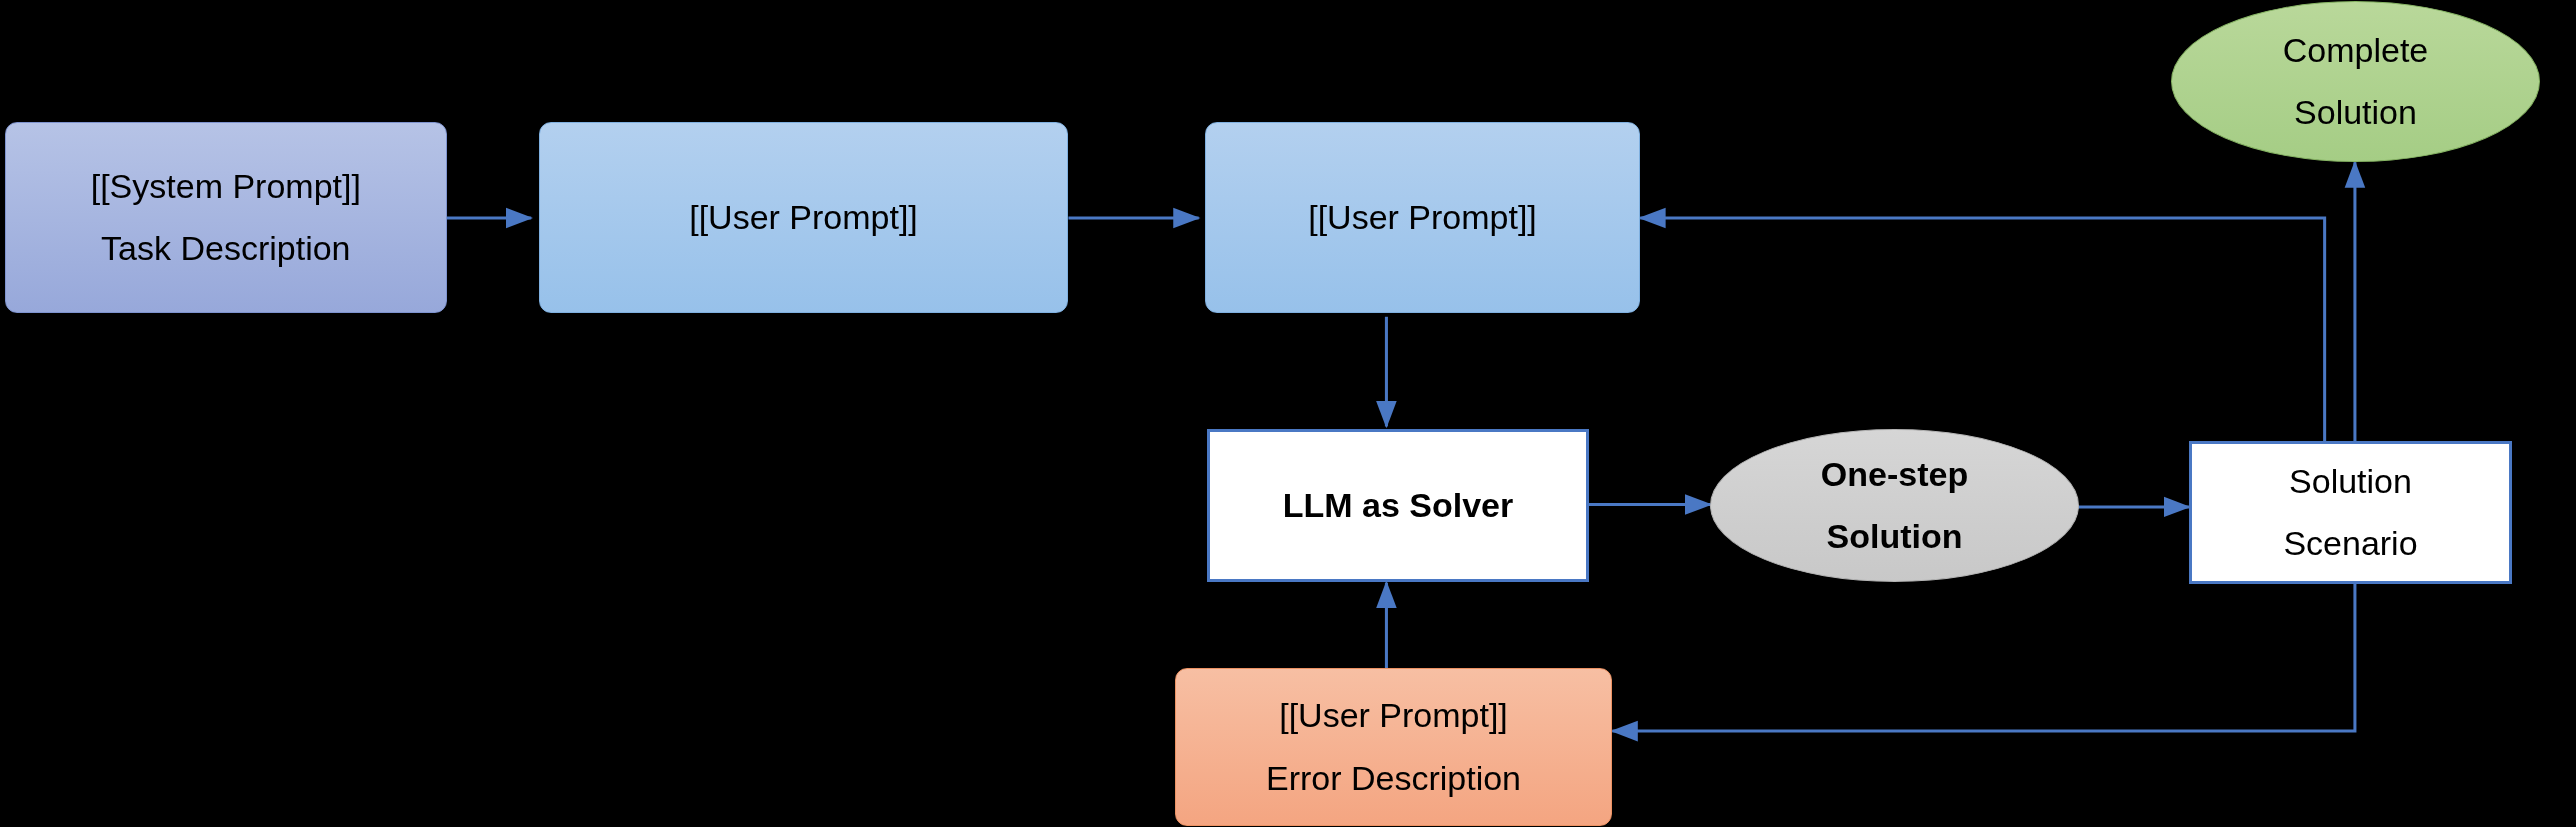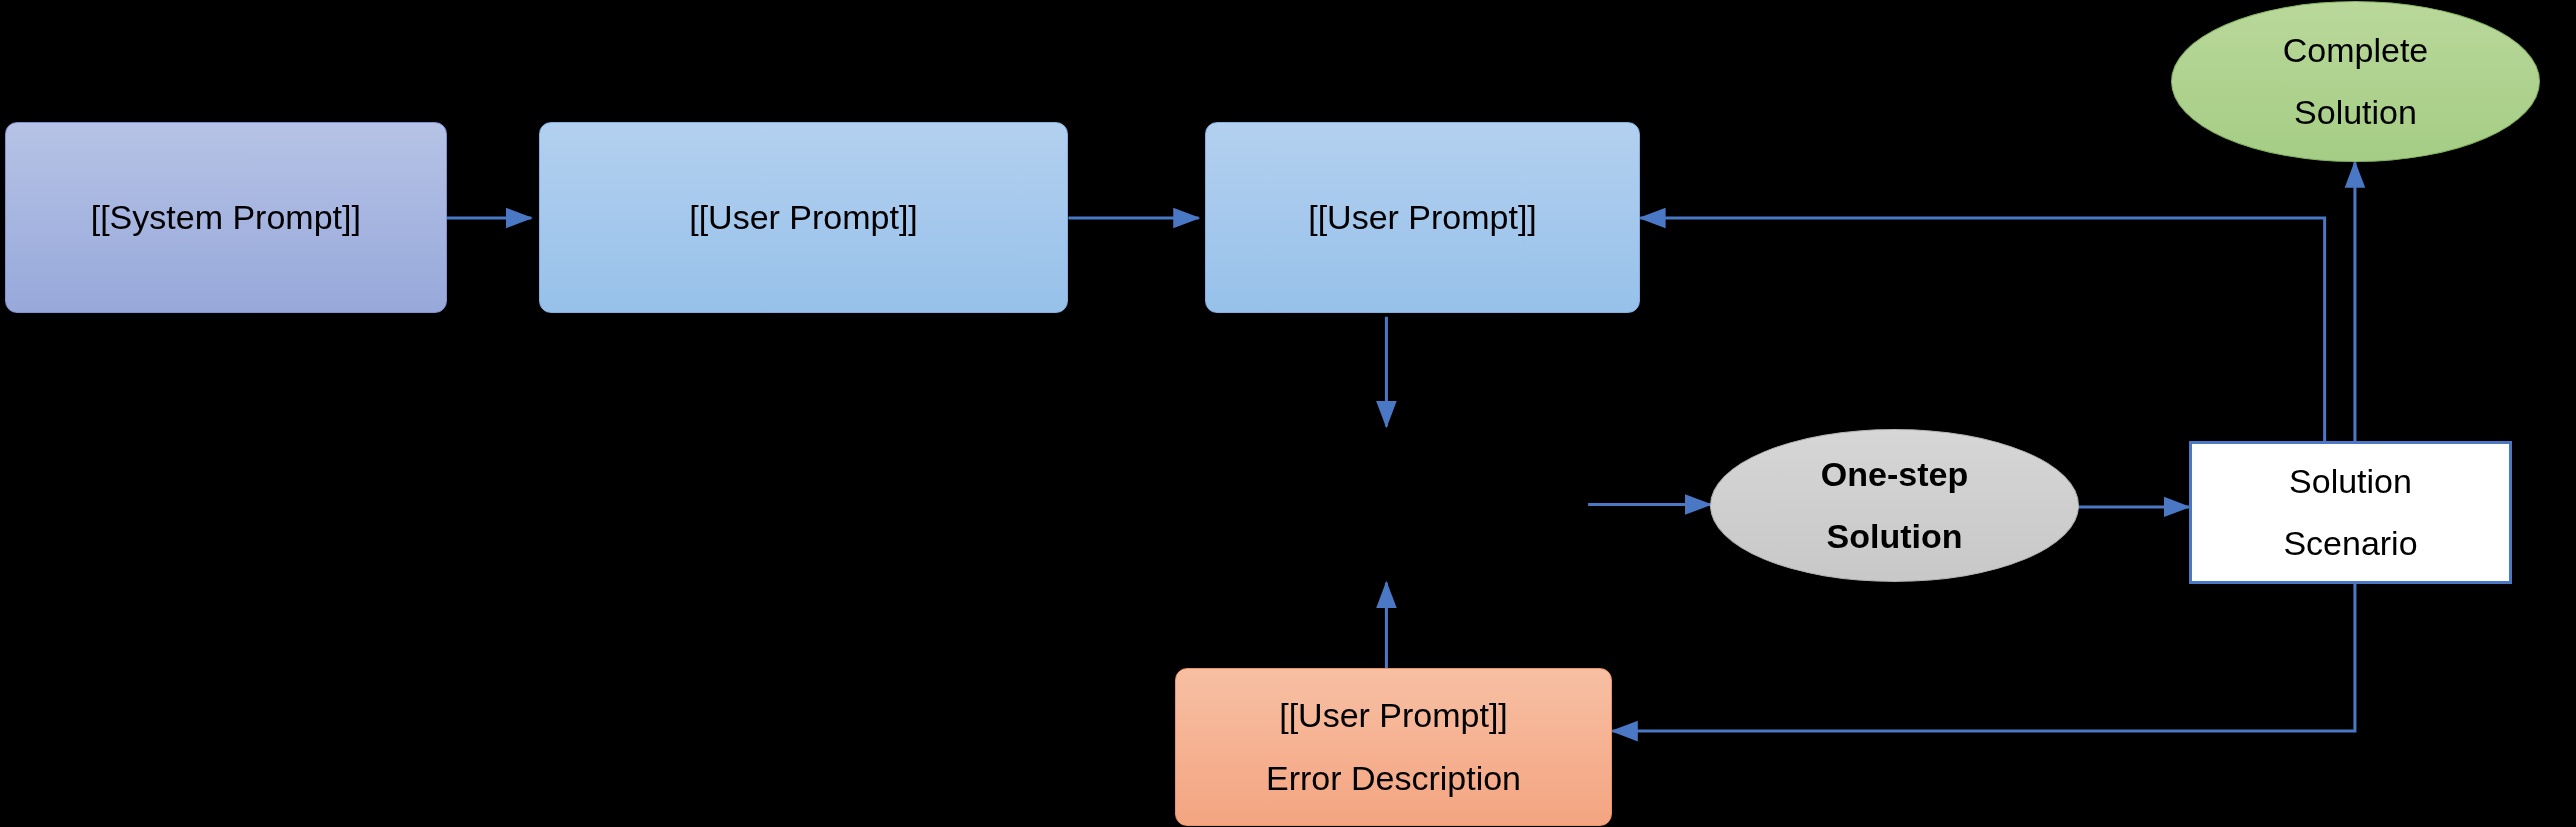--- a/index.html
+++ b/index.html
@@ -104,30 +104,34 @@
 
     <path d="M3838,857 L3838,360 L2708,360" stroke="#4a78c4" stroke-width="5" fill="none" marker-end="url(#ah)"></path>
 
     <path d="M3888,963 L3888,1207 L2662,1207" stroke="#4a78c4" stroke-width="5" fill="none" marker-end="url(#ah)"></path>
 
     <path d="M2289,1103 L2289,962" stroke="#4a78c4" stroke-width="5" fill="none" marker-end="url(#ah)"></path>
   </svg>
 
   <div class="node rbox sysprompt" style="left:4.8px; top:122px; width:442px; height:191px;">
     <span class="ln">[[System Prompt]]</span>
+    <span class="ln">Task Description</span>
   </div>
 
   <div class="node rbox userprompt" style="left:539px; top:122px; width:529px; height:191px;">
     <span class="ln">[[User Prompt]]</span>
   </div>
 
   <div class="node rbox userprompt" style="left:1205px; top:122px; width:435px; height:191px;">
     <span class="ln">[[User Prompt]]</span>
   </div>
 
+  <div class="node sbox bold" style="left:1207px; top:429px; width:382px; height:153px;">
+    <span class="ln">LLM as Solver</span>
+  </div>
 
   <div class="node ellipse grey" style="left:1710px; top:429px; width:369px; height:153px;font-weight:bold;">
     <span class="ln">One-step</span>
     <span class="ln">Solution</span>
   </div>
 
   <div class="node sbox" style="left:2189px; top:441px; width:323px; height:143px;">
     <span class="ln">Solution</span>
     <span class="ln">Scenario</span>
   </div>

